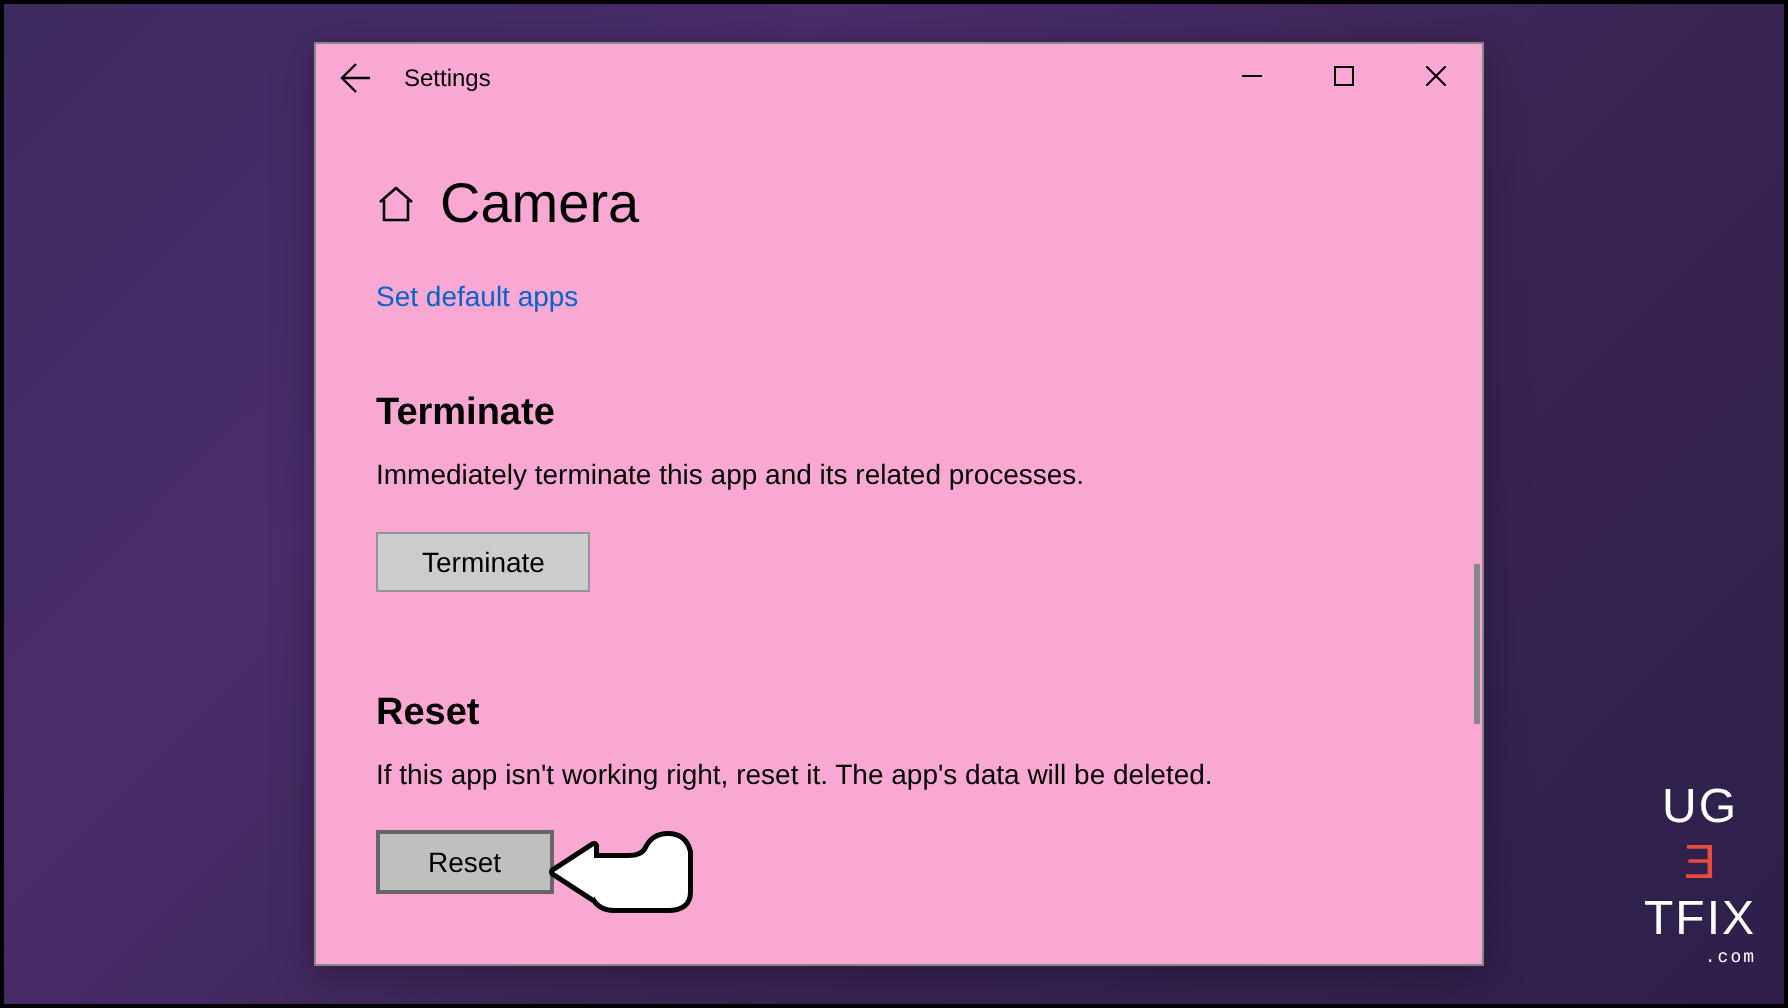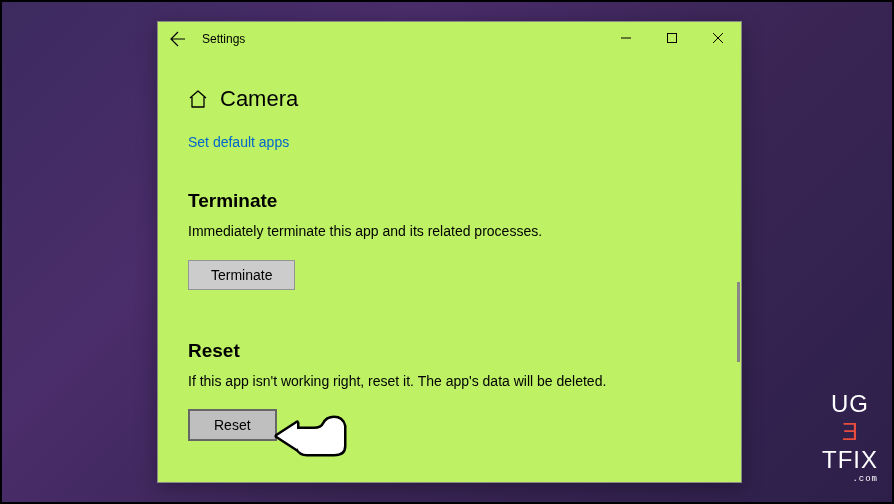--- a/index.html
+++ b/index.html
@@ -15,21 +15,21 @@
       position: relative;
       overflow: hidden;
       border: 2px solid #000;
     }
     .window {
       position: absolute;
       left: 155px;
       top: 19px;
       width: 585px;
       height: 462px;
-      background: #bef264;
+      background: #f9a8d4;
       border: 1px solid #888;
       box-shadow: 0 4px 20px rgba(0,0,0,0.3);
     }
     .titlebar {
       height: 34px;
       display: flex;
       align-items: center;
       position: relative;
     }
     .back-button {
@@ -72,21 +72,21 @@
       display: flex;
       align-items: center;
       gap: 12px;
       margin-bottom: 10px;
     }
     .home-icon {
       width: 20px;
       height: 20px;
     }
     .page-title {
-      font-size: 22px;
+      font-size: 28px;
       font-weight: 400;
       color: #000;
     }
     .link {
       color: #0066cc;
       font-size: 14px;
       cursor: pointer;
       display: block;
       margin-bottom: 40px;
       margin-top: 22px;

